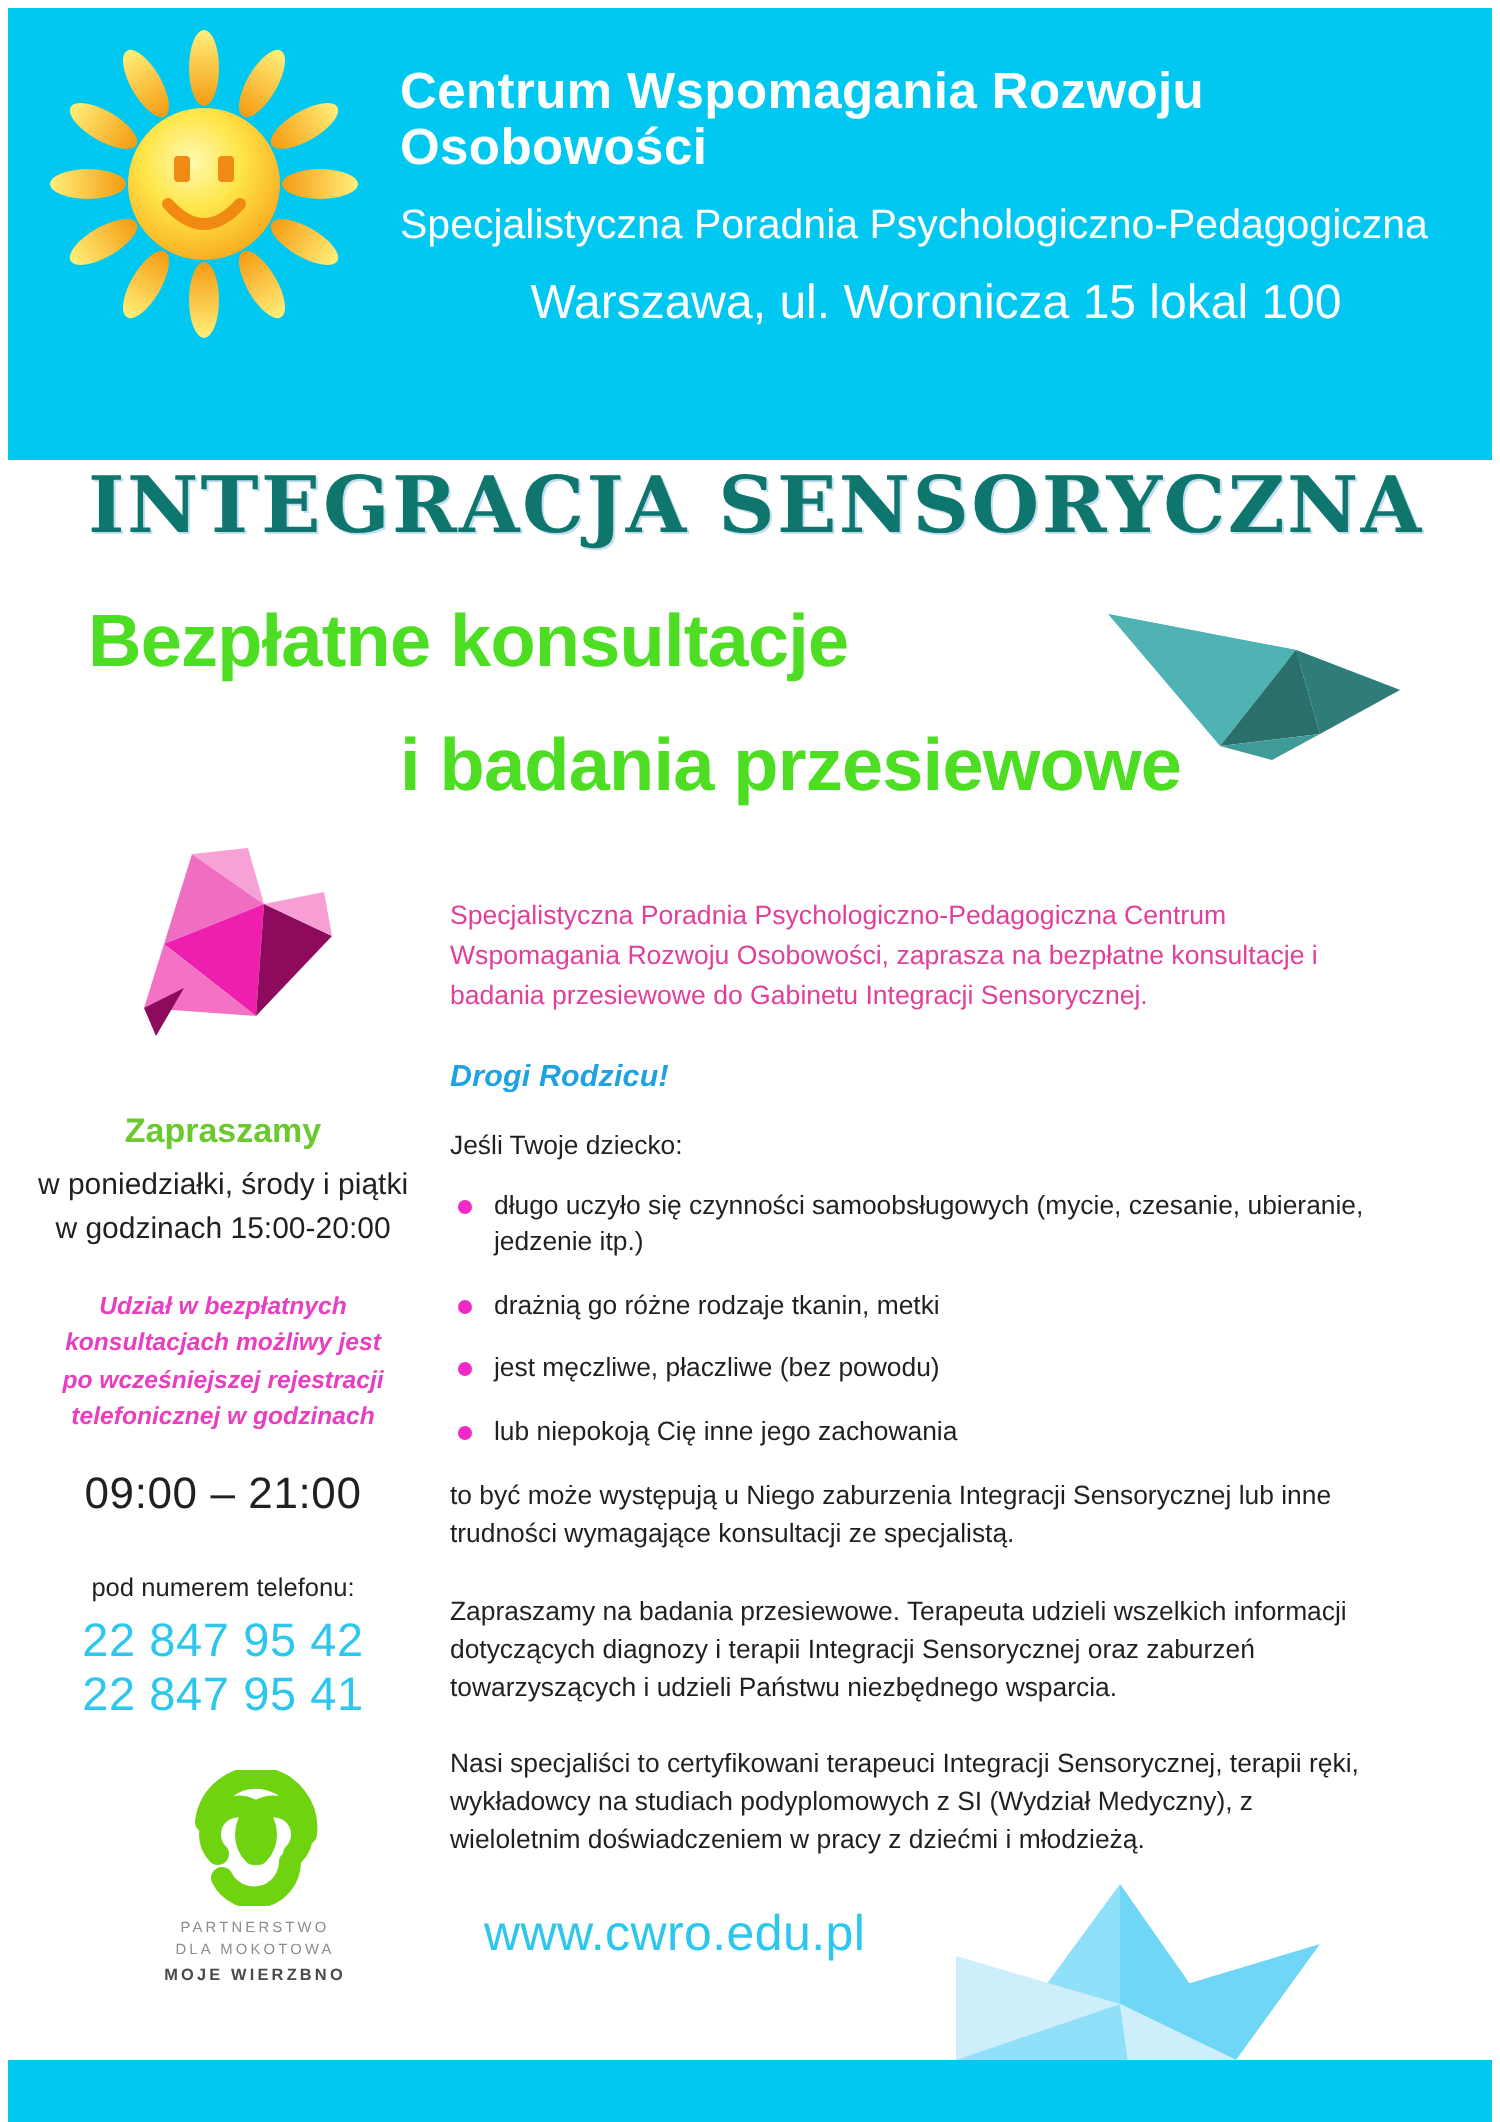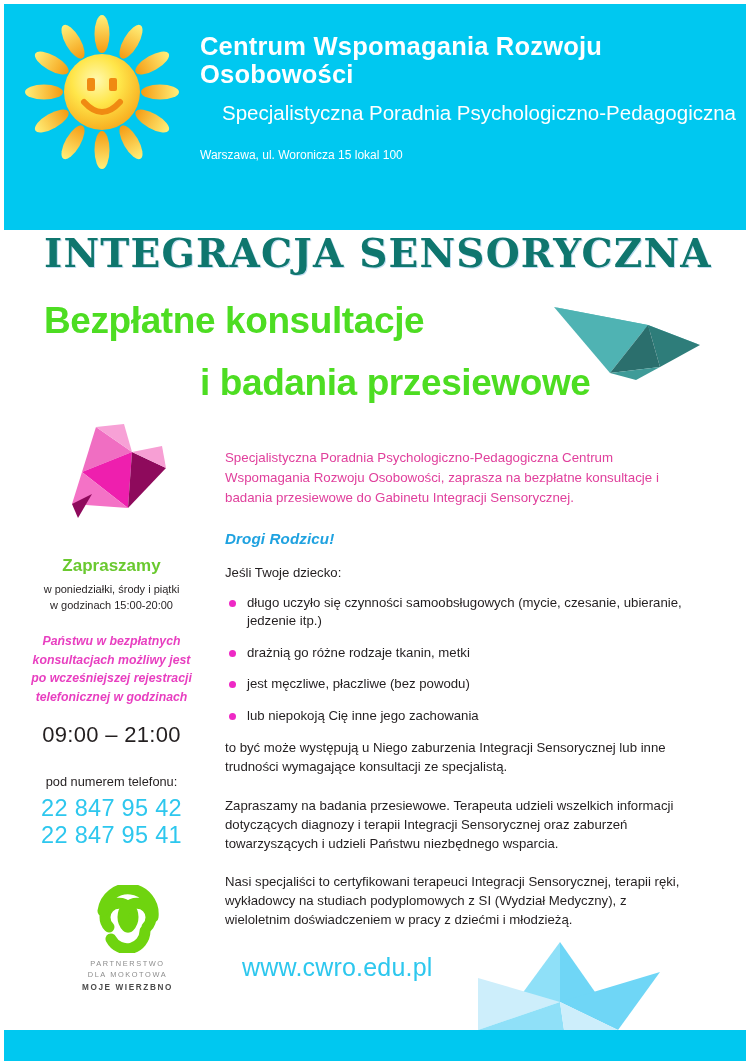--- a/index.html
+++ b/index.html
@@ -16,22 +16,22 @@
   .header{
     position:absolute;left:4px;top:4px;width:742px;height:226px;
     background:#00c8f0;
   }
   .sun-wrap{position:absolute;left:18px;top:8px;width:160px;height:160px;}
   .header-texts{
     position:absolute;left:196px;top:28px;right:10px;
     color:#ffffff;
   }
   .h-line1{font-size:25.5px;font-weight:bold;letter-spacing:.2px;line-height:1.1;}
-  .h-line2{font-size:20.5px;font-weight:normal;margin-top:14px;line-height:1.1;text-align:right;}
-  .h-line3{font-size:12px;font-weight:normal;margin-top:24px;line-height:1.1;}
+  .h-line2{font-size:20.5px;font-weight:normal;margin-top:14px;line-height:1.1;}
+  .h-line3{font-size:24px;font-weight:normal;margin-top:14px;line-height:1.1;text-align:center;}
 
   
   .title-is{
     position:absolute;left:44px;top:230px;
     font-family:"DejaVu Serif", serif;
     font-weight:bold;
     font-size:39px;
     letter-spacing:1.2px;
     color:#0f766e;
     white-space:nowrap;
@@ -50,21 +50,21 @@
   }
 
   
   .plane{position:absolute;left:552px;top:295px;width:150px;height:85px;}
   .bird{position:absolute;left:62px;top:422px;width:150px;height:105px;}
   .boat{position:absolute;left:478px;top:920px;width:250px;height:115px;}
 
   
   .leftcol{position:absolute;left:14px;top:556px;width:195px;text-align:center;}
   .lc-zapraszamy{font-size:17px;font-weight:bold;color:#6ac92f;line-height:1.2;}
-  .lc-days{font-size:11px;color:#231f20;line-height:1.45;margin-top:6px;}
+  .lc-days{font-size:15px;color:#231f20;line-height:1.45;margin-top:6px;}
   .lc-note{
     font-size:12.3px;font-style:italic;font-weight:bold;color:#e83fc0;
     line-height:1.5;margin-top:18px;
   }
   .lc-hours{font-size:22px;color:#231f20;margin-top:16px;letter-spacing:.3px;}
   .lc-phonelabel{font-size:12.8px;color:#231f20;margin-top:26px;}
   .lc-phone{font-size:23.5px;color:#2dc7ee;line-height:1.15;margin-top:6px;letter-spacing:.3px;}
 
   
   .partner{position:absolute;left:60px;top:885px;width:135px;text-align:center;}
@@ -201,21 +201,21 @@
     </svg>
   </div>
 
   <div class="leftcol">
     <div class="lc-zapraszamy">Zapraszamy</div>
     <div class="lc-days">
       <div>w poniedziałki, środy i piątki</div>
       <div>w godzinach 15:00-20:00</div>
     </div>
     <div class="lc-note">
-      <div>Państwu w bezpłatnych</div>
+      <div>Udział w bezpłatnych</div>
       <div>konsultacjach możliwy jest</div>
       <div>po wcześniejszej rejestracji</div>
       <div>telefonicznej w godzinach</div>
     </div>
     <div class="lc-hours">09:00 – 21:00</div>
     <div class="lc-phonelabel">pod numerem telefonu:</div>
     <div class="lc-phone">
       <div>22 847 95 42</div>
       <div>22 847 95 41</div>
     </div>

